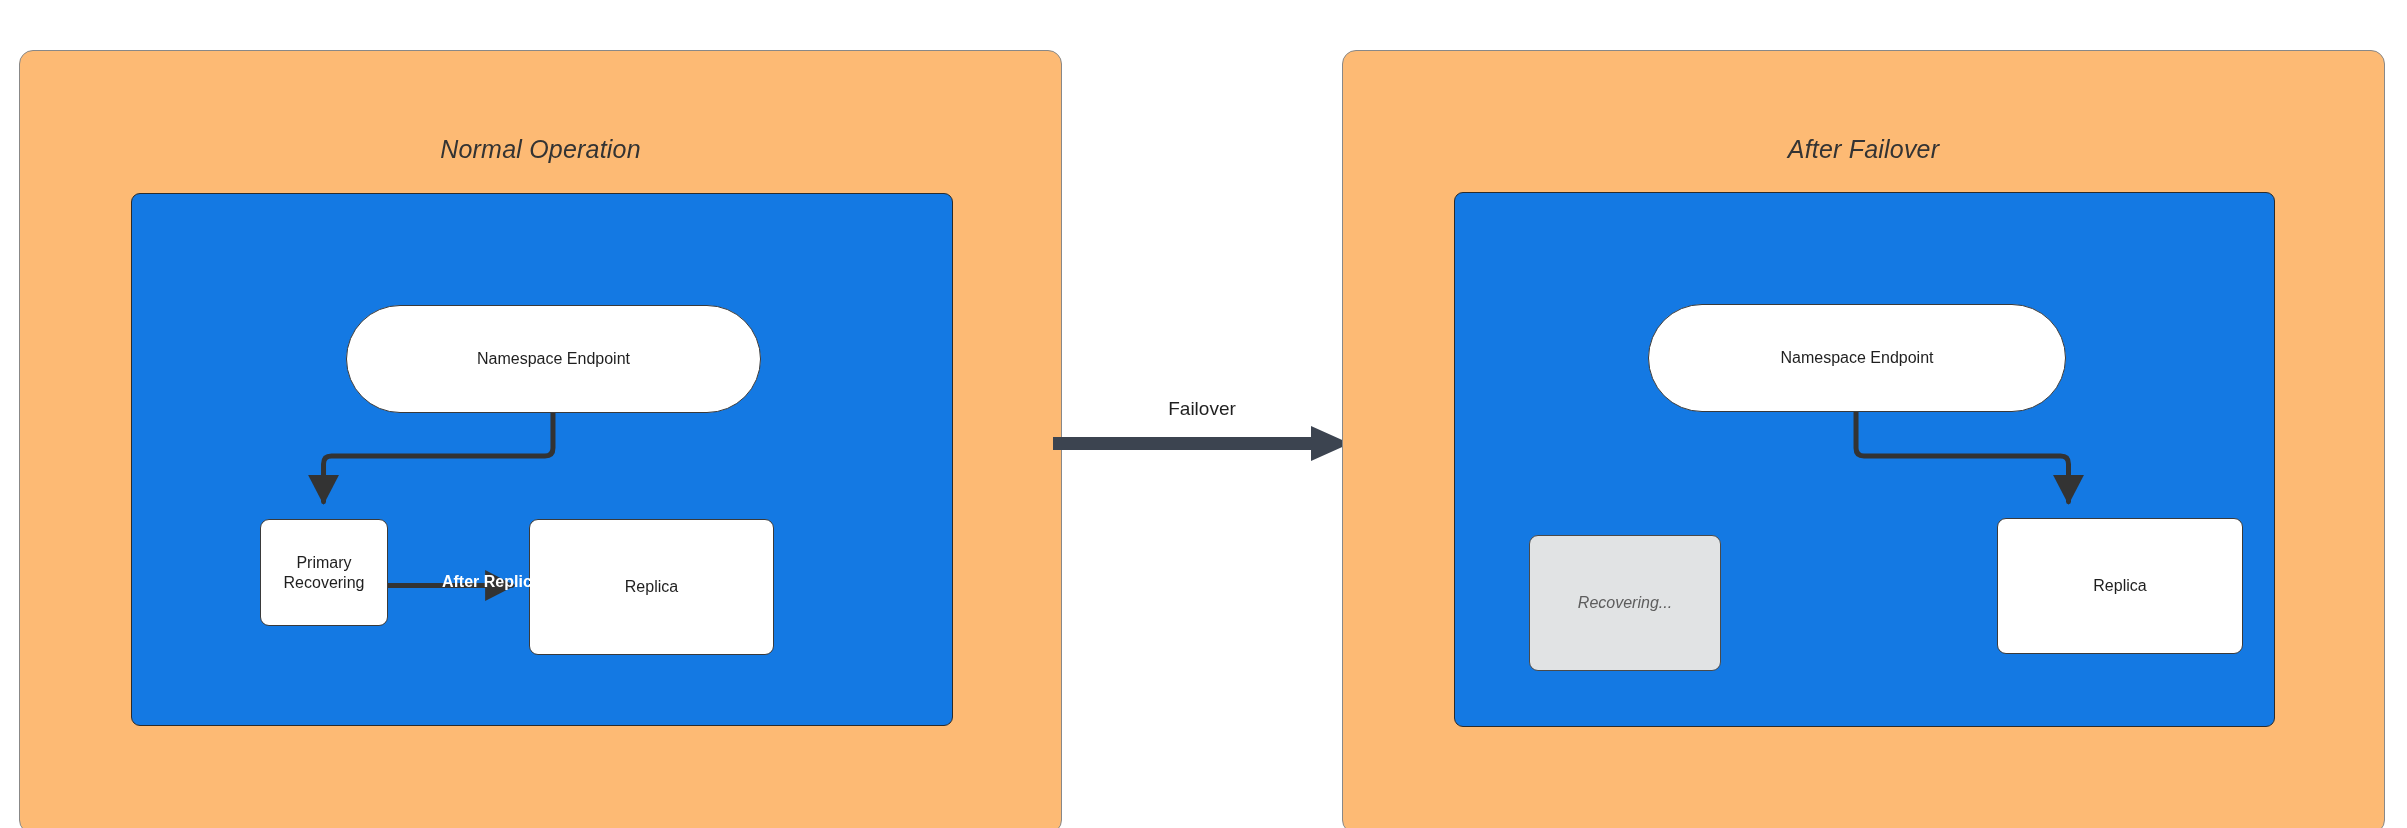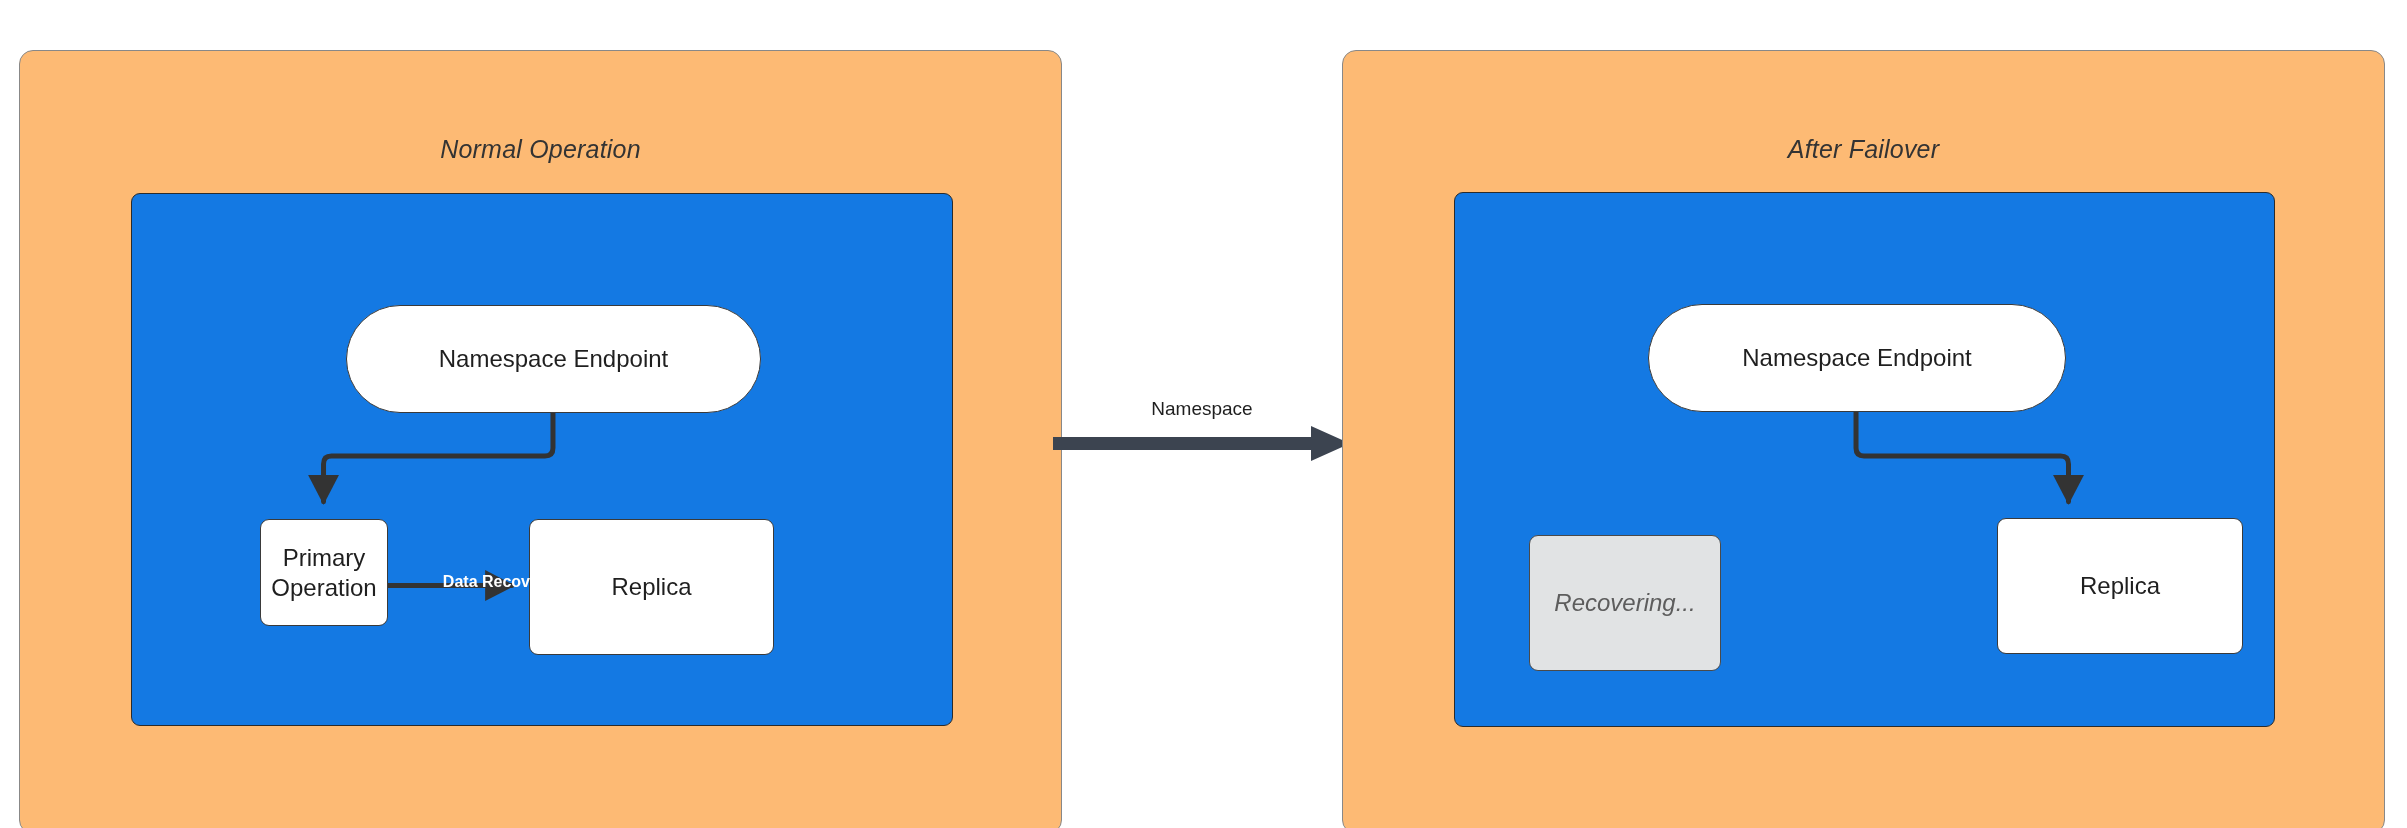--- a/index.html
+++ b/index.html
@@ -65,21 +65,21 @@
   .node {
     position: absolute;
     box-sizing: border-box;
     display: flex;
     align-items: center;
     justify-content: center;
     text-align: center;
     border: 1.6px solid #3a3a3a;
     background: #ffffff;
     color: #1f1f1f;
-    font-size: 24px;
+    font-size: 16px;
     line-height: 1.24;
   }
   .node-stadium {
     border-radius: 999px;
   }
   .node-box {
     border-radius: 9px;
   }
   .node-disabled {
     background: #e1e3e4;
@@ -166,35 +166,35 @@
         <path class="edge-path" d="M 256,393 L 381,393" marker-end="url(#arrowhead-left-b)"></path>
       </svg>
 
       <div class="node node-stadium" id="node-endpoint-left">
         <span>Namespace Endpoint</span>
       </div>
 
       <div class="node node-box" id="node-primary-left">
         <span>
           <span>Primary</span><br>
-          <span>Operation</span>
+          <span>Recovering</span>
         </span>
       </div>
 
       <div class="node node-box" id="node-replica-left">
         <span>Replica</span>
       </div>
 
-      <div class="edge-label-replication">Data Recovering</div>
+      <div class="edge-label-replication">After Replication</div>
 
     </div>
   </div>
 
   <div id="failover-connector">
-    <div id="failover-label">Namespace</div>
+    <div id="failover-label">Failover</div>
     <svg id="failover-arrow-svg" viewBox="0 0 298 40" preserveAspectRatio="none">
       <path d="M 0,13 L 258,13 L 258,2 L 297,19.5 L 258,37 L 258,26 L 0,26 z" fill="#3c4450"></path>
     </svg>
   </div>
 
   <div class="panel" id="panel-failover">
 
     <div class="panel-title">After Failover</div>
 
     <div class="cluster" id="cluster-failover-region">

